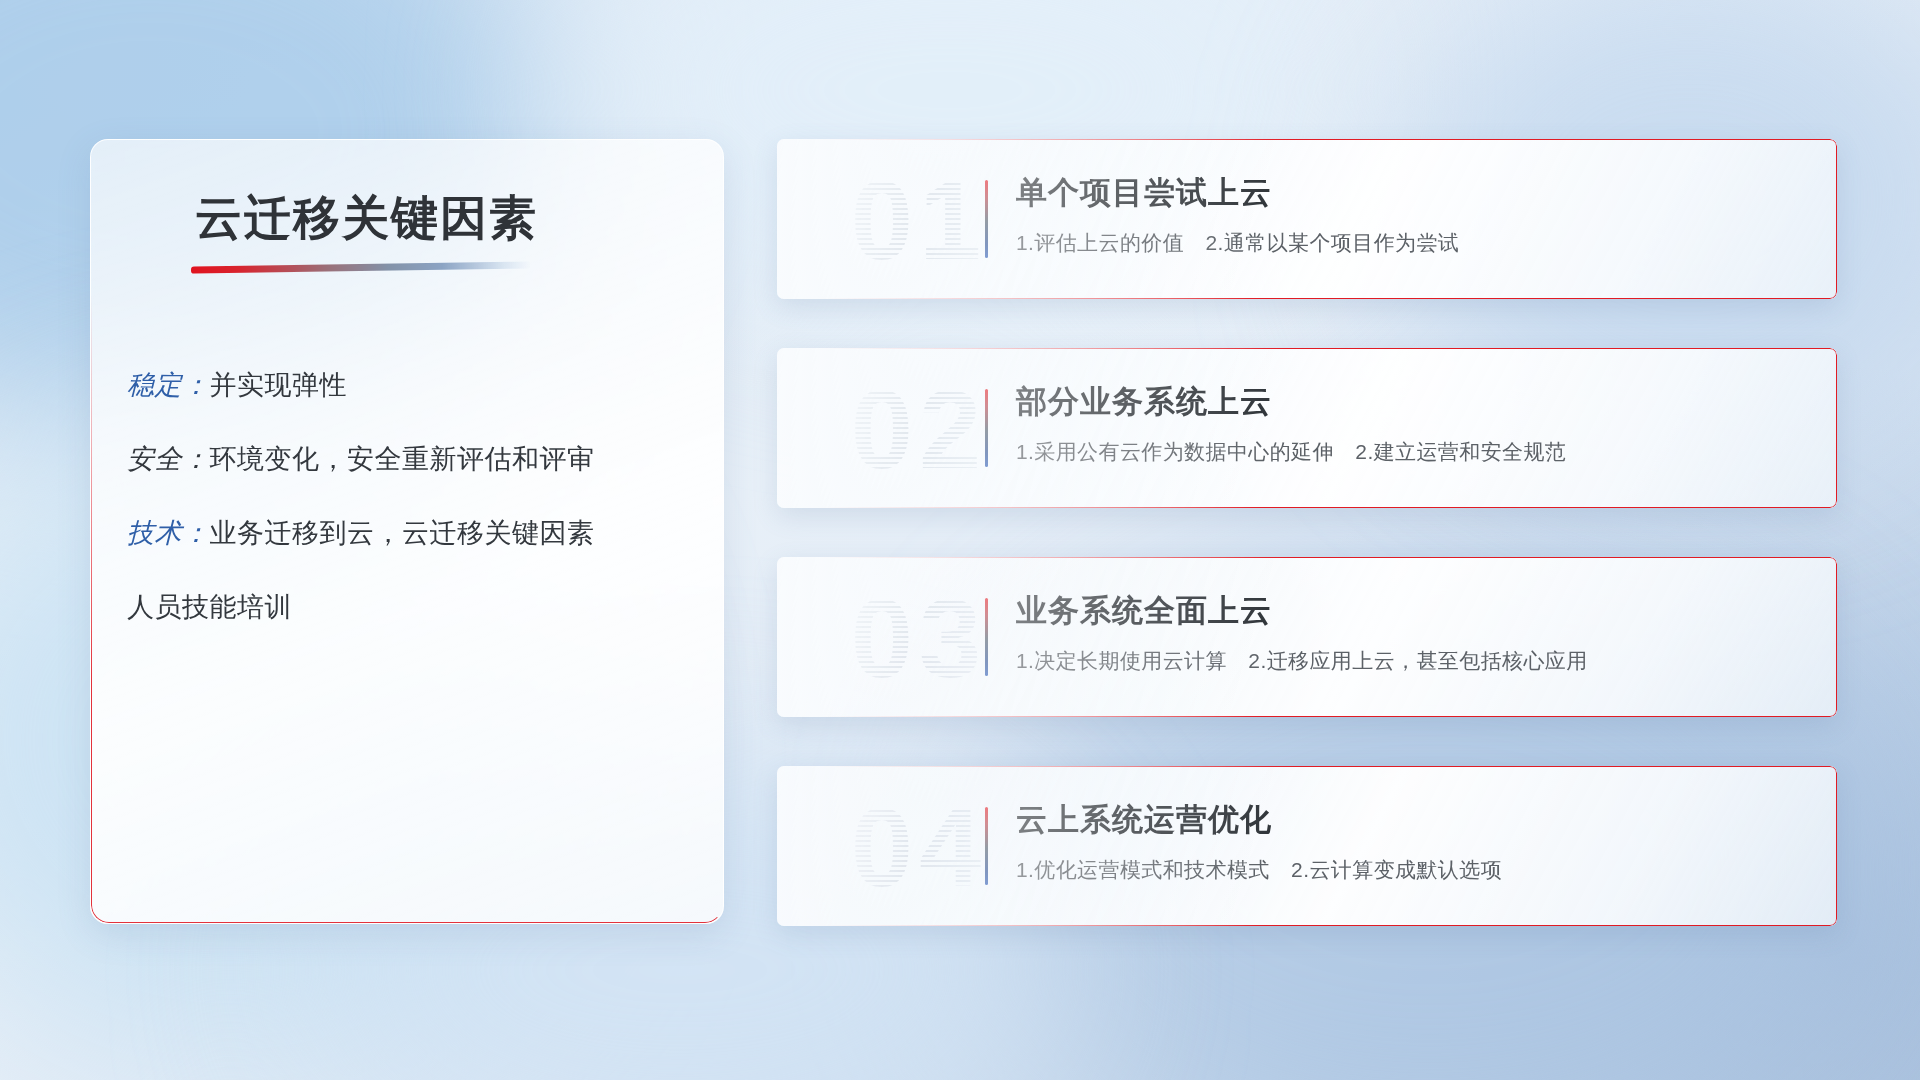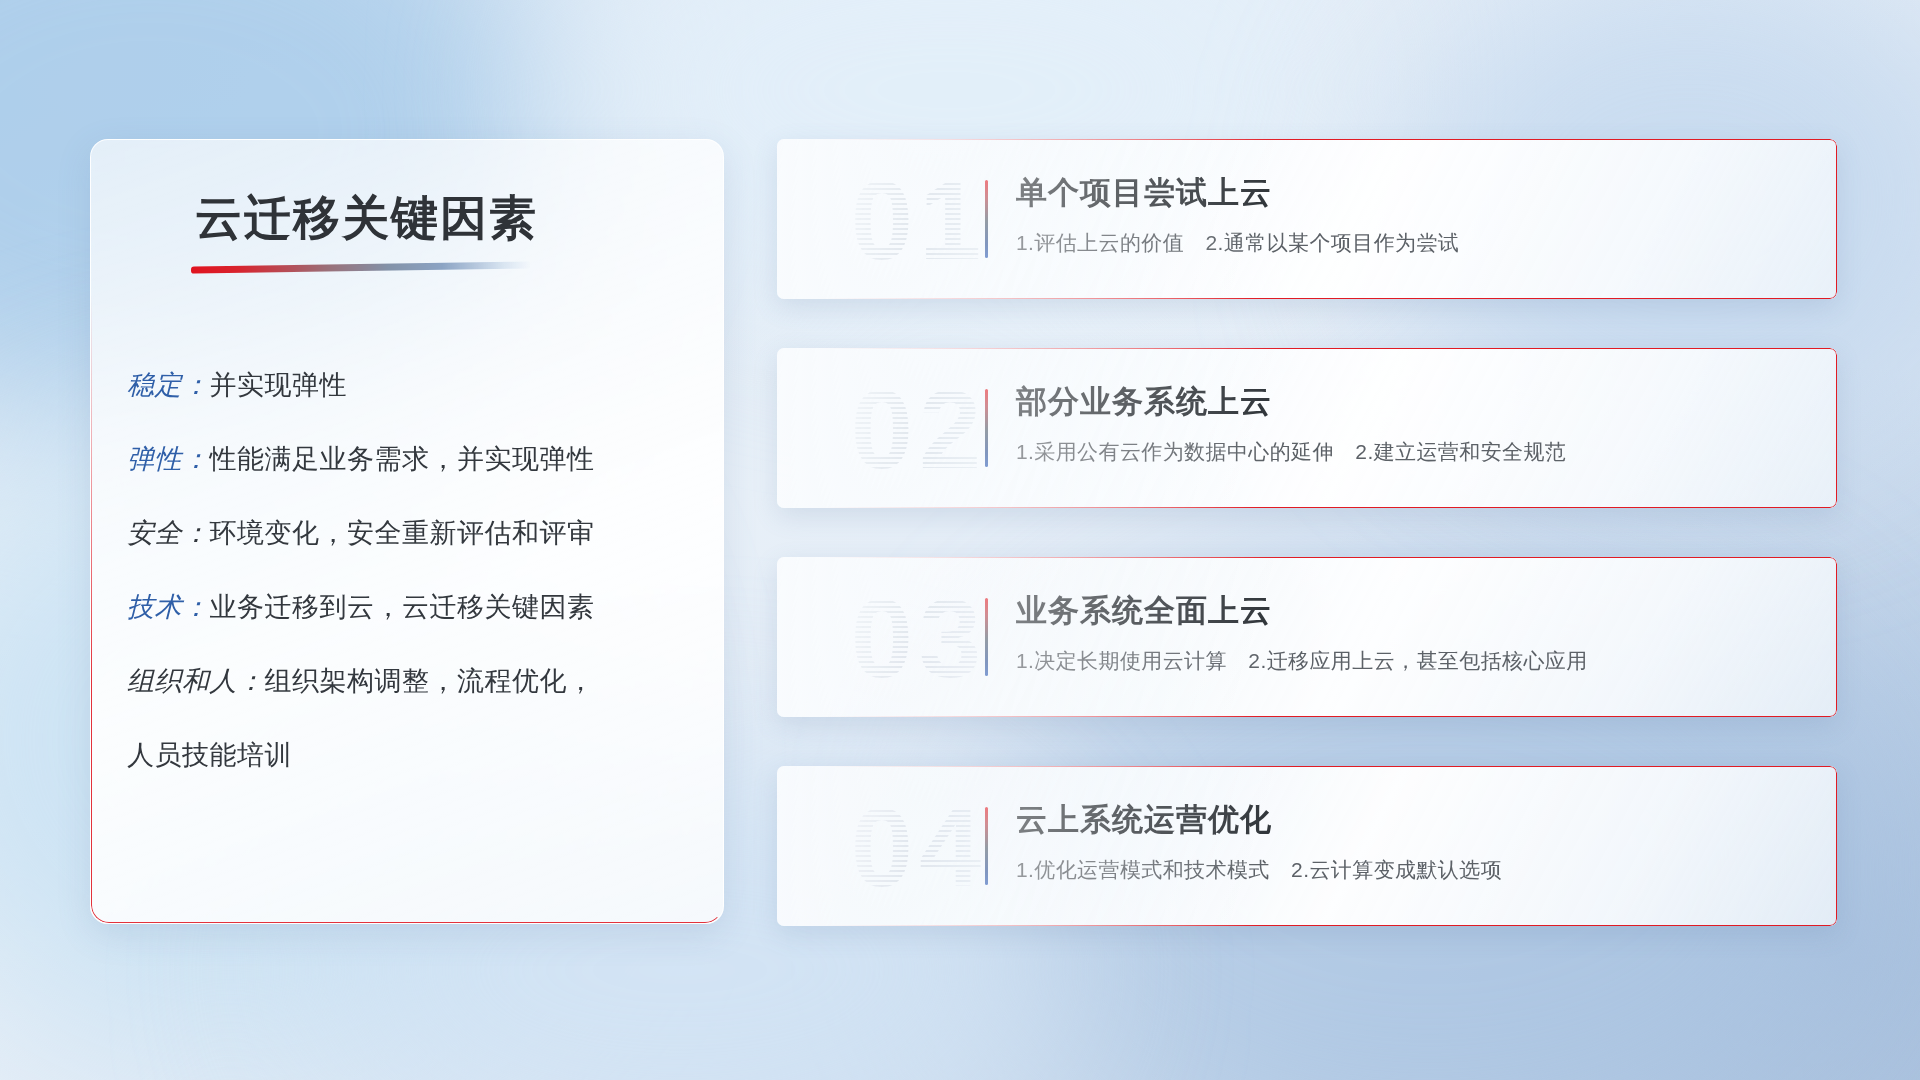--- a/index.html
+++ b/index.html
@@ -174,24 +174,22 @@
   <div class="bg-blob blob-c"></div>
   <div class="bg-blob blob-d"></div>
   <div class="bg-blob blob-e"></div>
   <div class="bg-blob blob-f"></div>
 
   <div id="left-card">
     <div id="panel-title">云迁移关键因素</div>
     <div id="title-rule"></div>
     <div id="factor-list">
         <div class="factor-row"><span class="k accent">稳定：</span><span class="v">并实现弹性</span></div>
-        <div class="factor-row"><span class="k accent">弹性：</span><span class="v">性能满足业务需求，并实现弹性</span></div>
         <div class="factor-row"><span class="k">安全：</span><span class="v">环境变化，安全重新评估和评审</span></div>
         <div class="factor-row"><span class="k accent">技术：</span><span class="v">业务迁移到云，云迁移关键因素</span></div>
-        <div class="factor-row"><span class="k">组织和人：</span><span class="v">组织架构调整，流程优化，</span></div>
         <div class="factor-row"><span class="k"></span><span class="v">人员技能培训</span></div>
       </div>
   </div>
 
   <div class="step-card card-1">
     <div class="ghost-num">
         <span class="gn-inner">01</span>
       </div>
     <div class="card-divider"></div>
     <div class="card-title">单个项目尝试上云</div>

